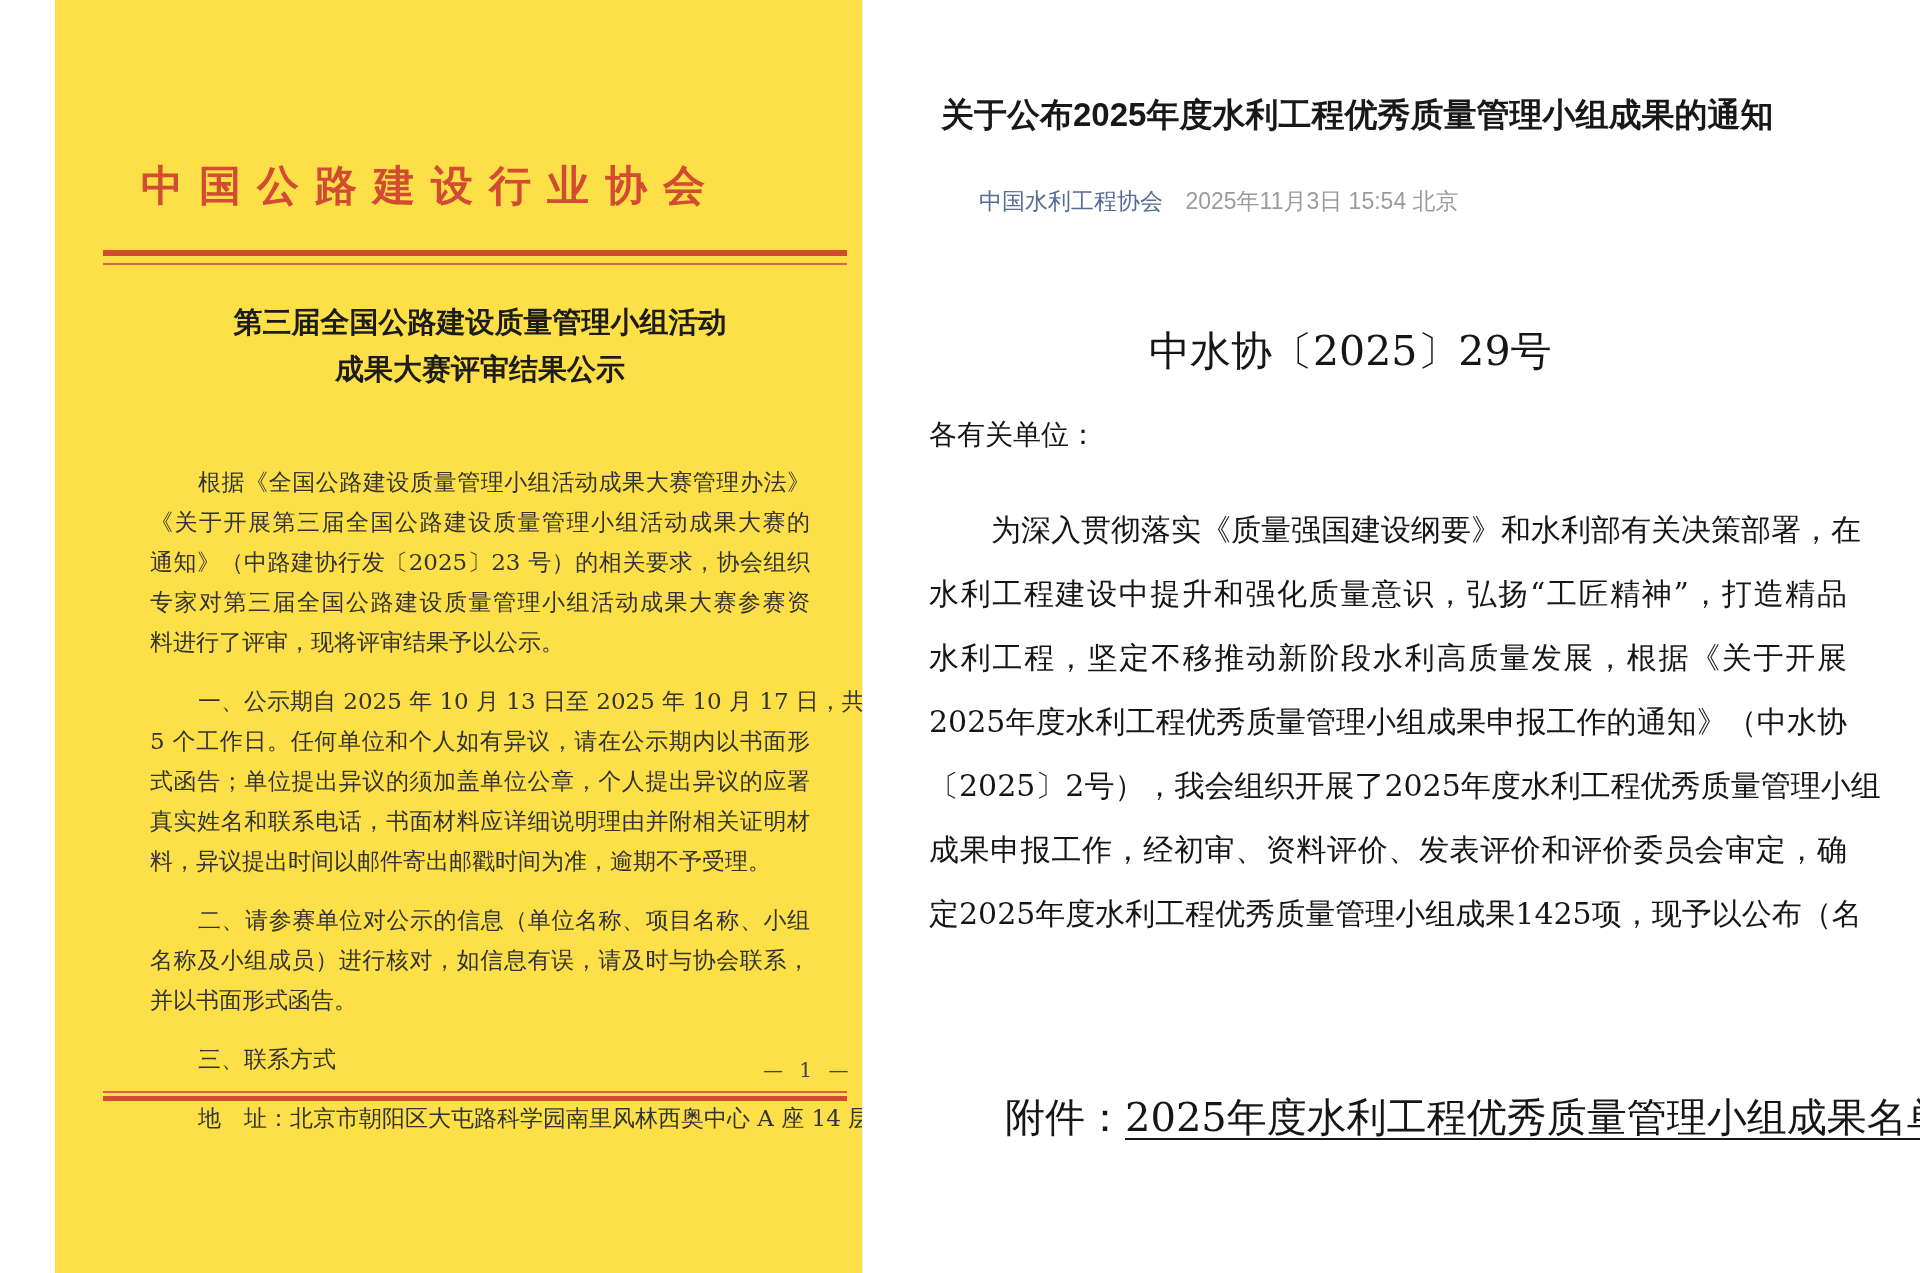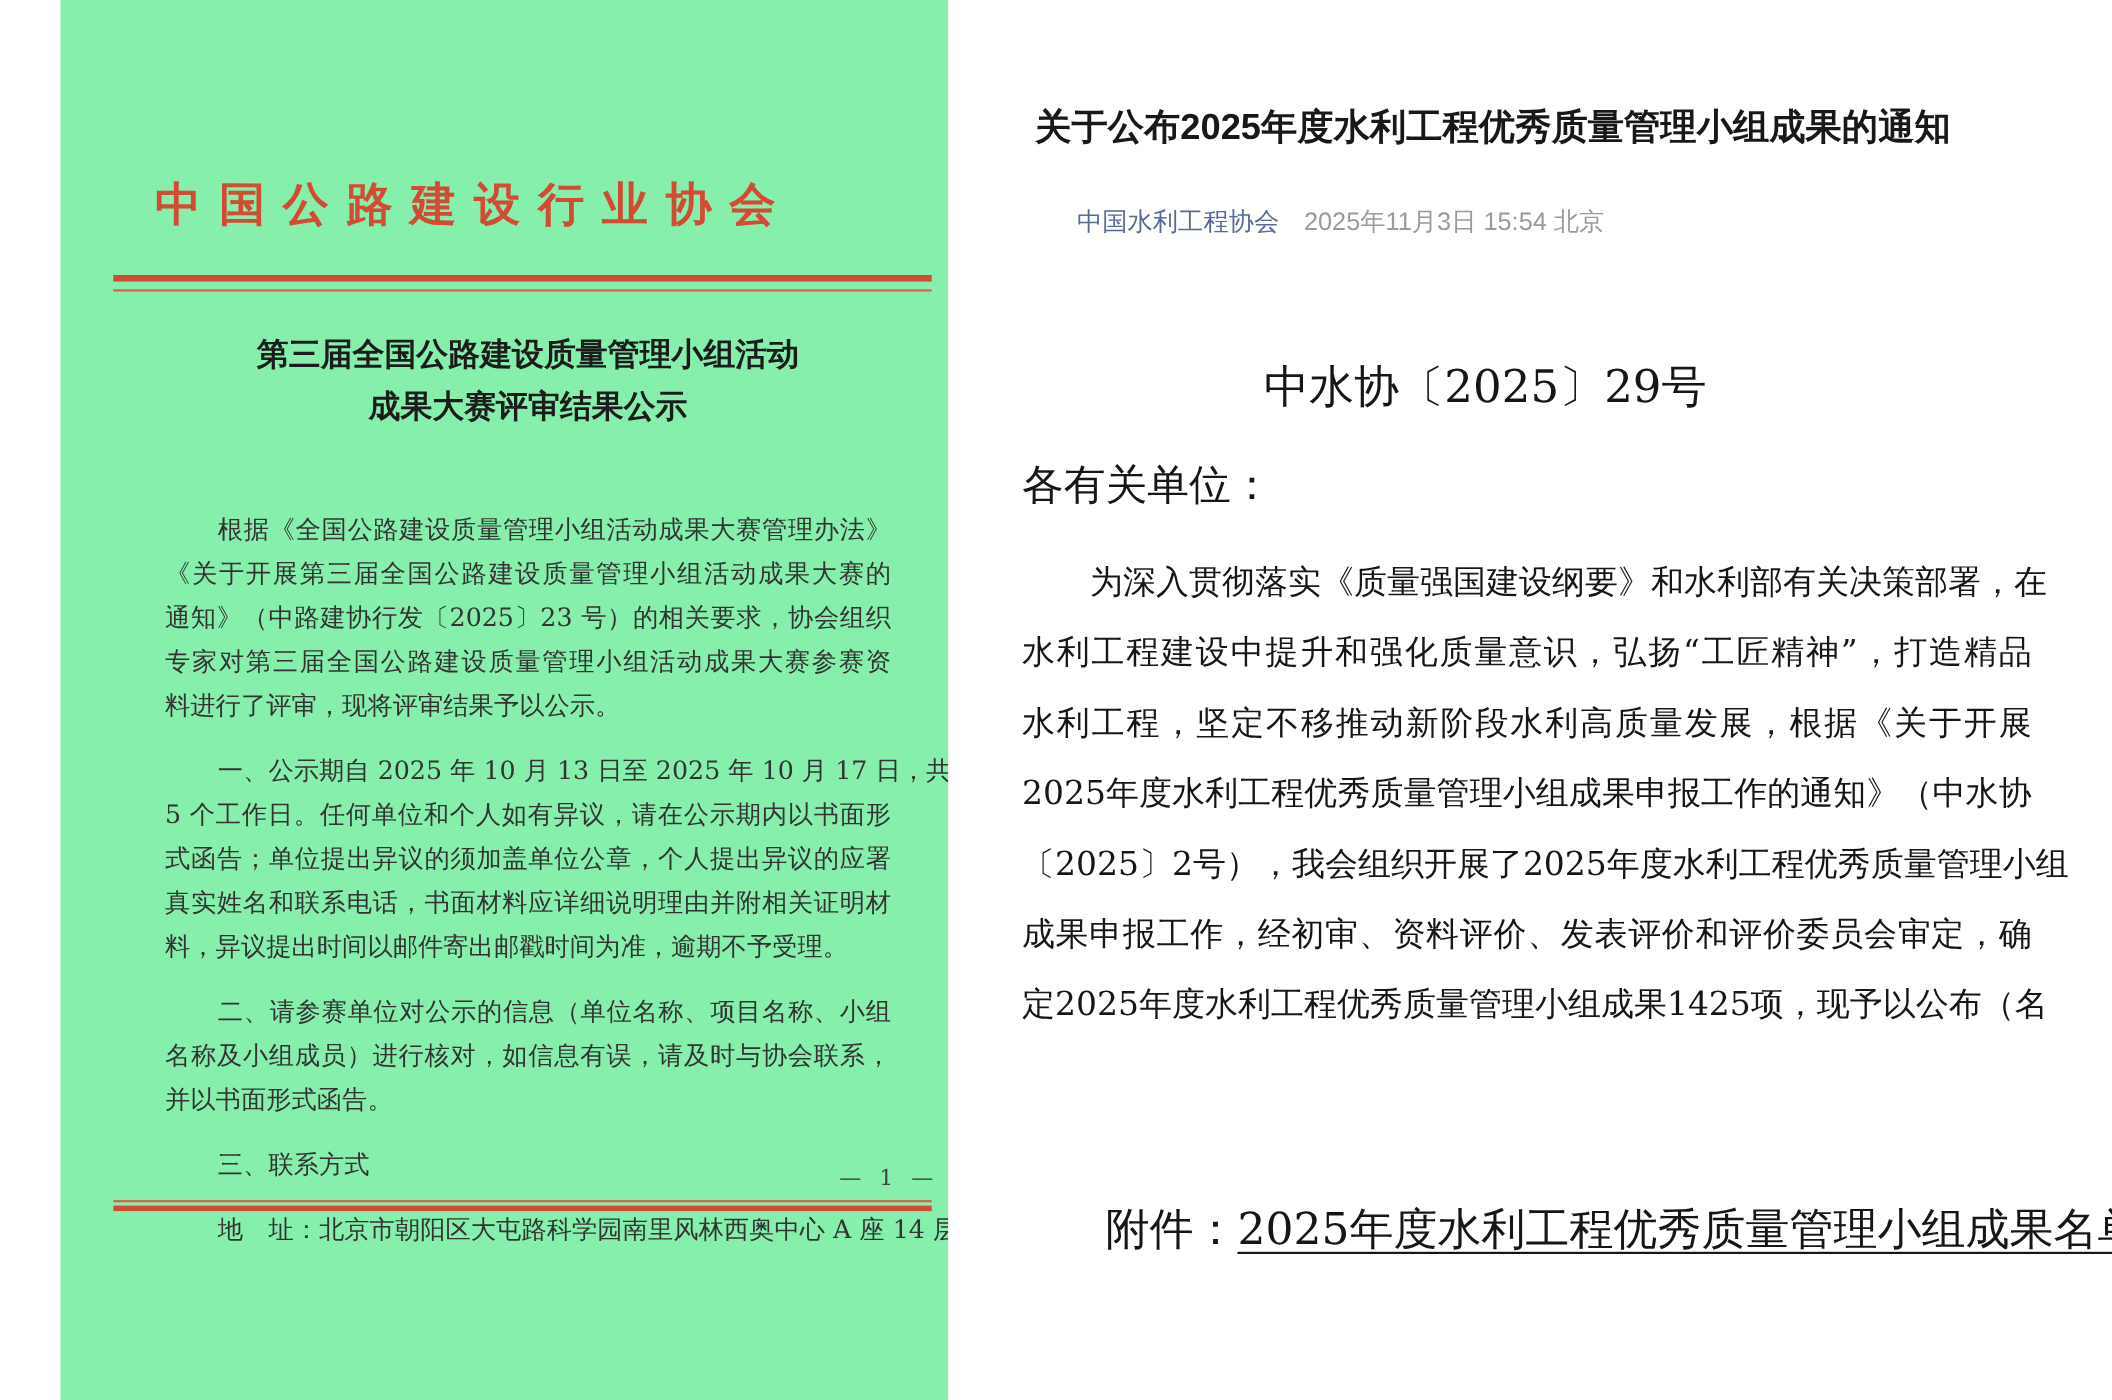--- a/index.html
+++ b/index.html
@@ -6,21 +6,21 @@
   body{
     width:1920px;height:1273px;background:#ffffff;overflow:hidden;
     font-family:"DejaVu Serif","Liberation Serif",serif;
     -webkit-font-smoothing:antialiased;
   }
   .canvas{position:relative;width:1920px;height:1273px;background:#ffffff;}
 
   
   .page-left{
     position:absolute;left:55px;top:0;width:843px;height:1273px;
-    background:#86efac;
+    background:#fde047;
   }
   .letterhead{
     position:absolute;left:86px;top:158px;
     font-size:42px;font-weight:bold;color:#d24b33;
     letter-spacing:16px;white-space:nowrap;
   }
   .rule{position:absolute;left:48px;width:744px;}
   .rule-top-a{top:250px;height:6px;background:#d24b33;}
   .rule-top-b{top:263px;height:2px;background:#d9614b;}
   .rule-bot-a{top:1091px;height:2px;background:#d9614b;}
@@ -60,21 +60,21 @@
   }
   .r-byline .src{color:#576b95;margin-right:16px;cursor:pointer;}
   .r-byline .dt{color:#9b9b9b;}
   .r-byline .loc{color:#9b9b9b;}
   .r-docnum{
     position:absolute;left:286px;top:324px;
     font-size:41px;color:#161616;white-space:nowrap;
   }
   .r-salutation{
     position:absolute;left:66px;top:416px;
-    font-size:38px;color:#161616;white-space:nowrap;
+    font-size:28px;color:#161616;white-space:nowrap;
   }
   .r-body{position:absolute;left:66px;top:498px;width:918px;}
   .r-body .ln{
     height:64px;line-height:64px;font-size:30px;color:#161616;
     text-align:justify;text-align-last:justify;white-space:nowrap;
   }
   .r-body .ln.ind{text-indent:62px;}
   .r-body .ln.end{text-align-last:left;}
   .r-attach{
     position:absolute;left:142px;top:1090px;

